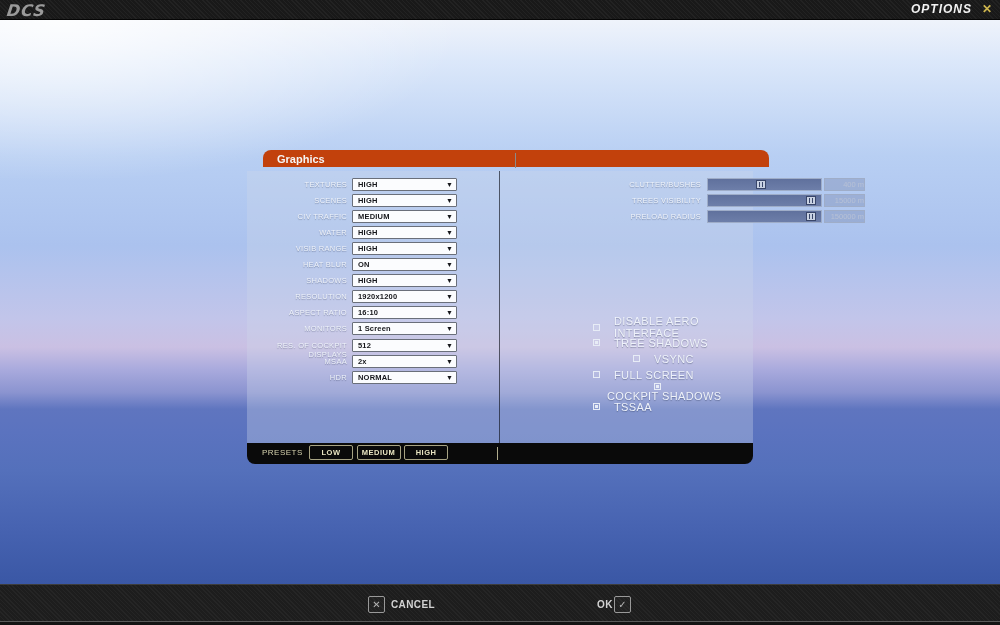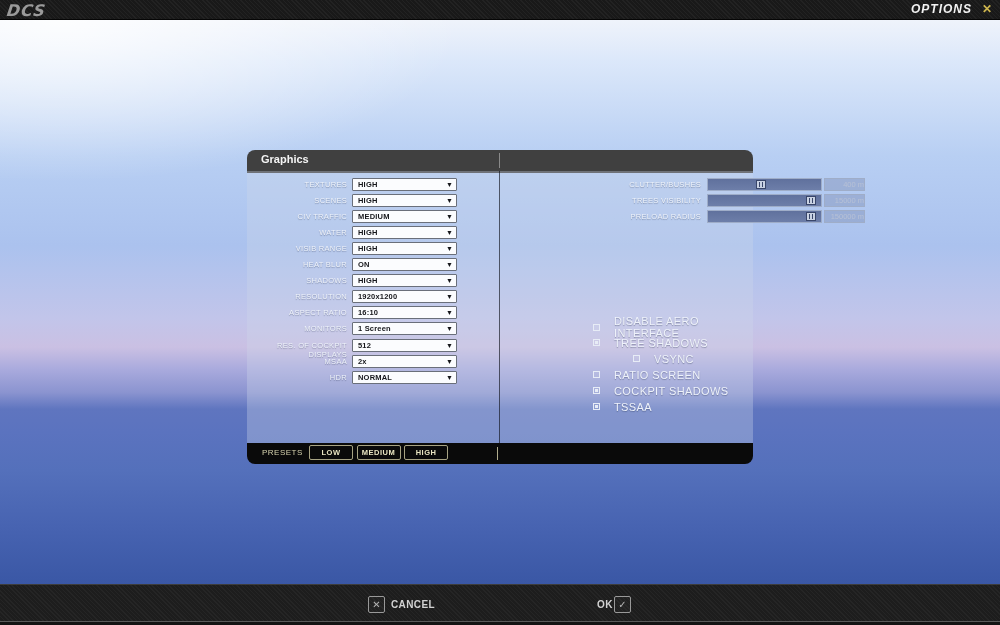--- a/index.html
+++ b/index.html
@@ -42,21 +42,21 @@
     width:52px; height:13px; background:linear-gradient(#b5b5b5,#919191);
     border:1px solid #5c5c5c; border-bottom:none;
     color:#1c1c1c; font-size:7.5px; font-weight:bold; text-align:center; line-height:12px;
     letter-spacing:0.4px; cursor:pointer; border-radius:2px 2px 0 0;
   }
   .tab.active { background:linear-gradient(#ddd175,#c3b654); color:#161616; }
 
   
   .panel { position:absolute; left:247px; top:150px; width:506px; height:314px; }
   .panel-titlebar {
-    position:absolute; left:0; top:0; width:506px; height:23px; background:#404040;
+    position:absolute; left:16px; top:0; width:506px; height:17px; background:#c2410c;
     border-radius:8px 8px 0 0;
   }
   .panel-title { position:absolute; left:14px; top:3px; color:#f5f5f5; font-weight:bold; font-size:11px; }
   .titlebar-divider { position:absolute; left:252px; top:3px; width:1px; height:15px; background:#8a8a8a; }
   .panel-content {
     position:absolute; left:0; top:21px; width:506px; height:272px;
     background:rgba(206,215,233,0.33);
   }
   .content-divider { position:absolute; left:252px; top:0; width:1px; height:272px; background:rgba(15,18,28,0.65); }
 
@@ -284,23 +284,23 @@
               <span class="cb-dot"></span>
             </span>
     <span class="cb-label">TREE SHADOWS</span>
   </div>
           <div class="cb-row" style="top: 179.8px; padding-left: 40px;">
     <span class="cb-box"></span>
     <span class="cb-label">VSYNC</span>
   </div>
           <div class="cb-row" style="top: 195.7px;">
     <span class="cb-box"></span>
-    <span class="cb-label">RATIO SCREEN</span>
-  </div>
-          <div class="cb-row checked" style="top: 211.6px;">
+    <span class="cb-label">FULL SCREEN</span>
+  </div>
+          <div class="cb-row checked" style="top: 211.6px; flex-direction: column;">
     <span class="cb-box">
               <span class="cb-dot"></span>
             </span>
     <span class="cb-label">COCKPIT SHADOWS</span>
   </div>
           <div class="cb-row checked" style="top: 227.5px;">
     <span class="cb-box">
               <span class="cb-dot"></span>
             </span>
     <span class="cb-label">TSSAA</span>

